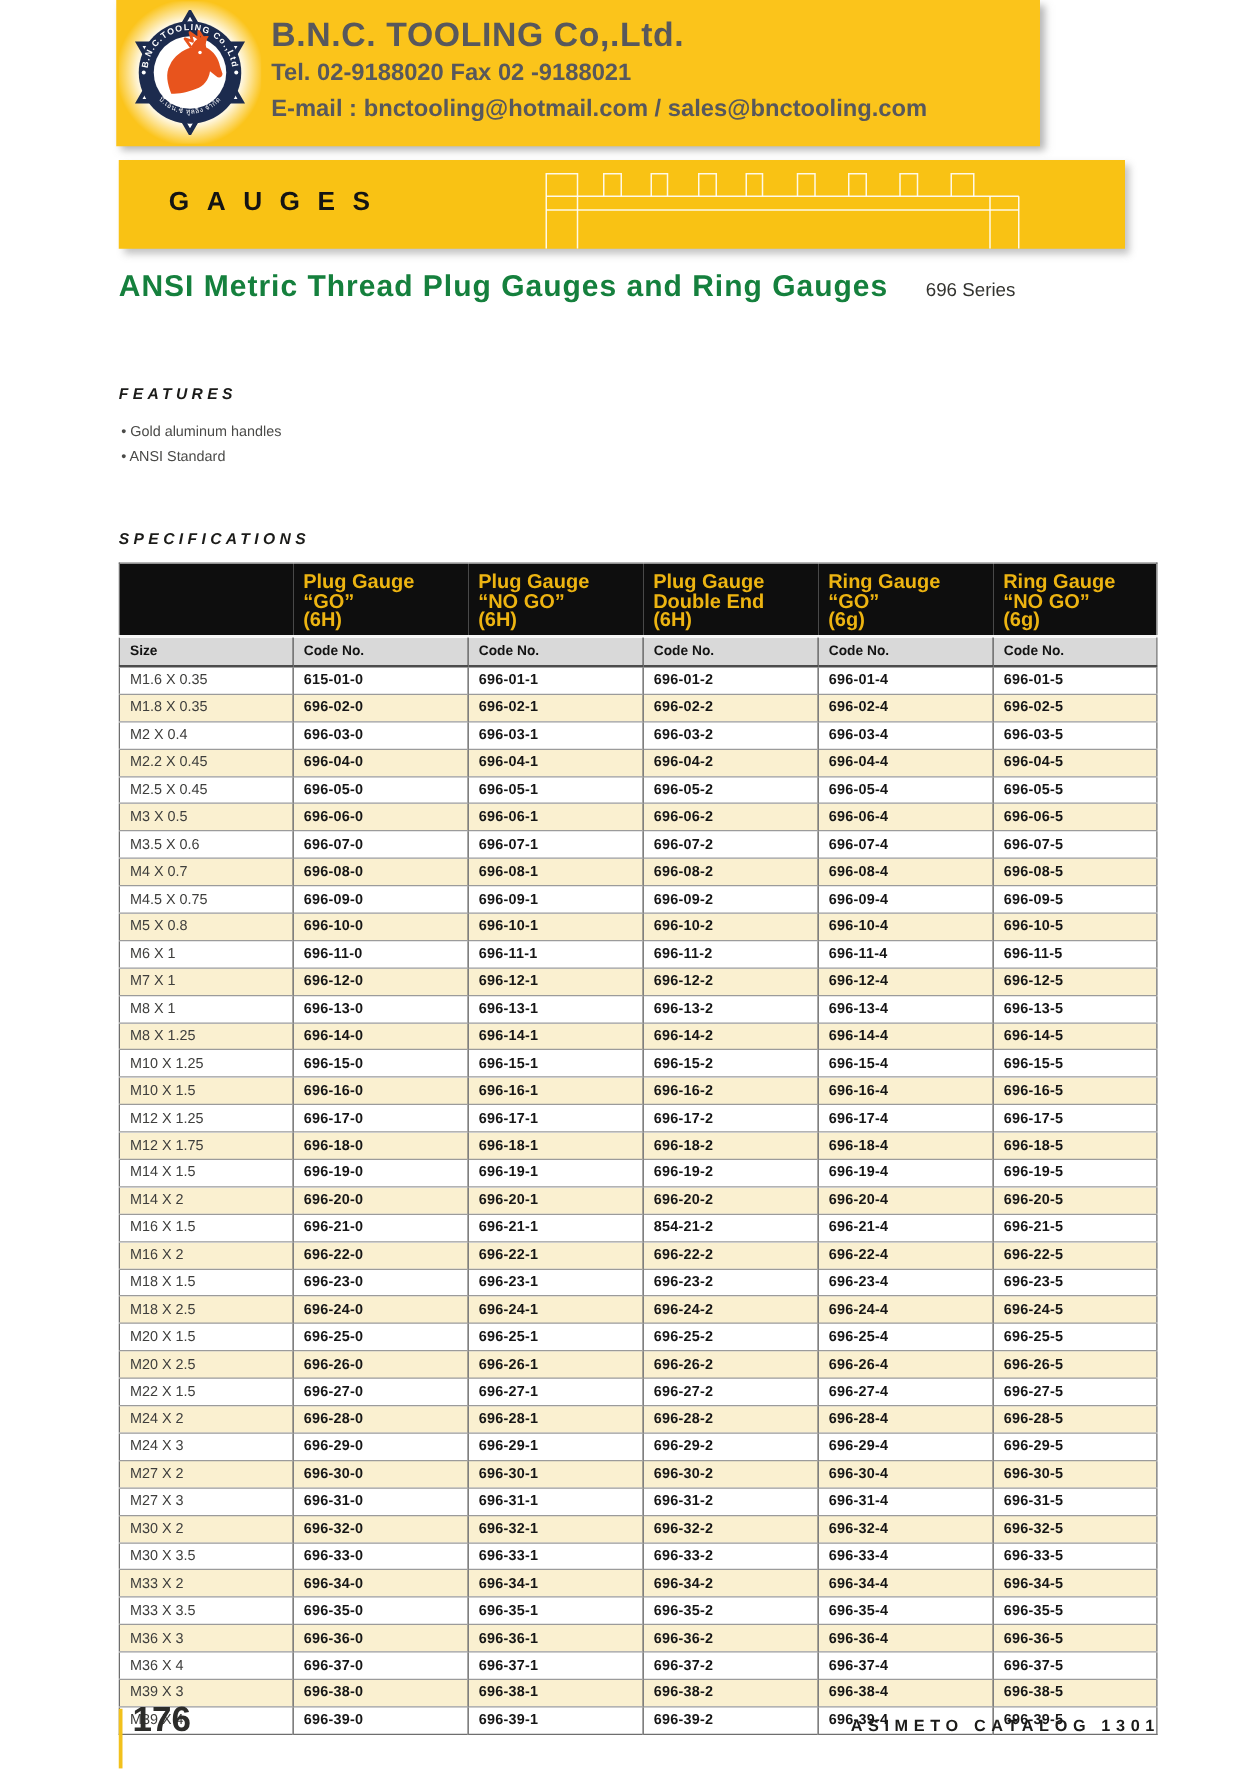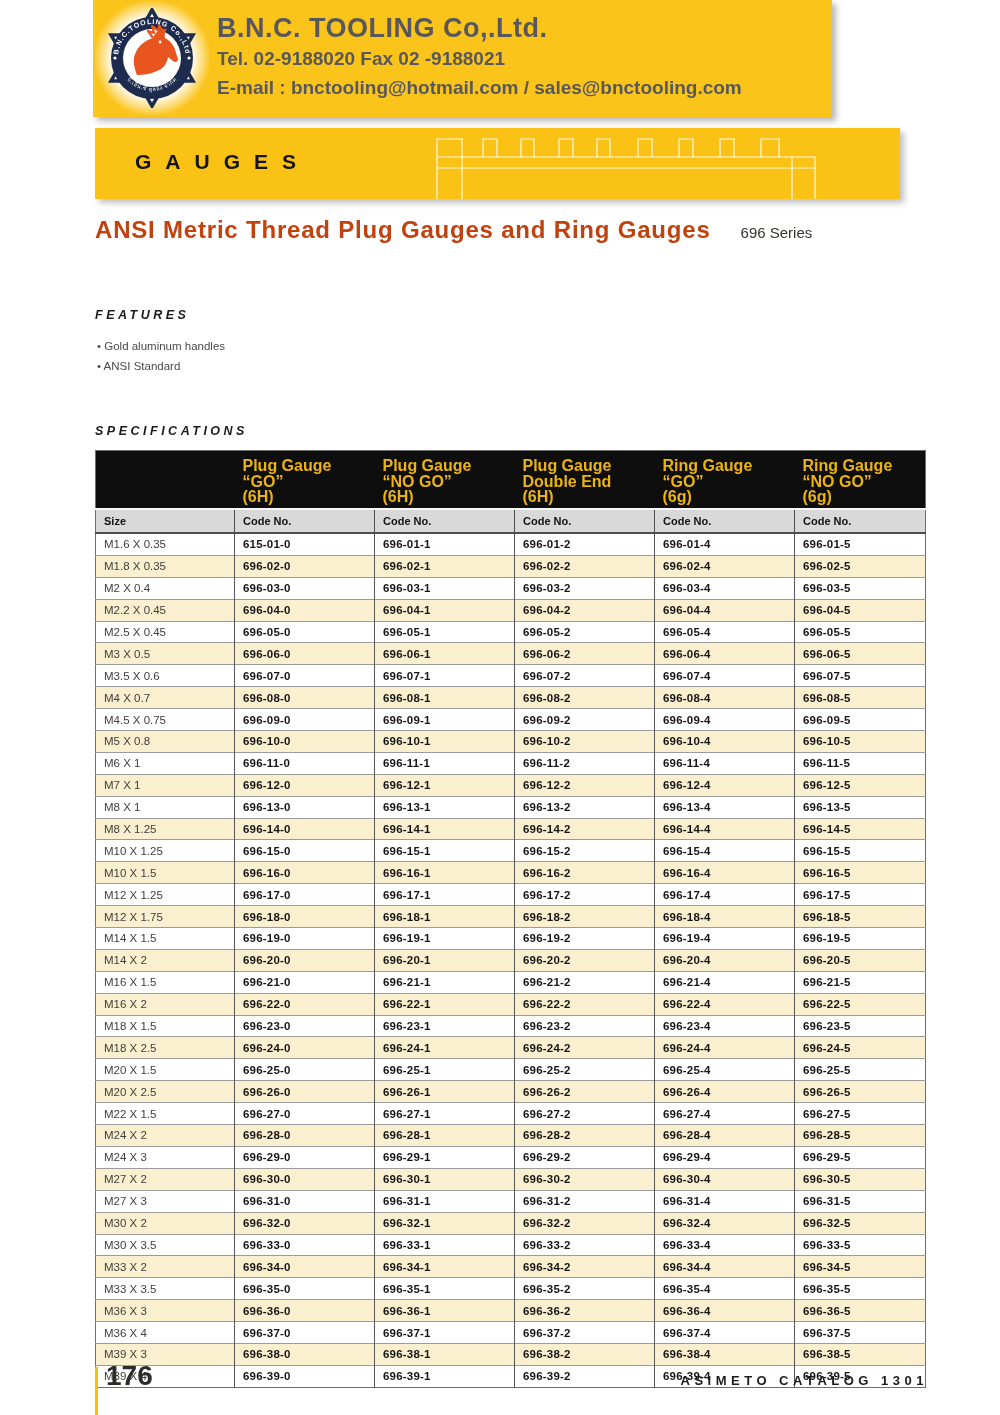--- a/index.html
+++ b/index.html
@@ -29,21 +29,21 @@
     background:#F9C214; box-shadow:4px 4px 6px rgba(120,120,120,.45);
   }
   .gauges-label {
     position:absolute; left:40px; top:22px; font-size:21px; font-weight:bold;
     letter-spacing:14px; color:#141414;
   }
   .gauge-drawing { position:absolute; left:335px; top:0; }
 
   
   .title-row { position:absolute; left:95px; top:216px; display:flex; align-items:baseline; }
-  .page-title { font-size:24px; font-weight:bold; letter-spacing:.8px; color:#c2410c; margin:0; }
+  .page-title { font-size:24px; font-weight:bold; letter-spacing:.8px; color:#15803d; margin:0; }
   .series-label { font-size:15px; color:#33332F; margin-left:30px; font-weight:normal; }
 
   
   .sec-heading { position:absolute; left:95px; font-size:12.5px; font-weight:bold; letter-spacing:3.5px; color:#1b1b19;font-style:italic; }
   .features-heading { top:308px; }
   .specs-heading { top:424px; }
   .features-list { position:absolute; left:97px; top:336px; margin:0; padding:0; list-style:none; }
   .features-list li { font-size:11.5px; color:#4A4A48; line-height:20px; }
   .features-list li::before { content:"• "; color:#4A4A48; }
 
@@ -345,21 +345,21 @@
           <td class="code">696-20-0</td>
           <td class="code">696-20-1</td>
           <td class="code">696-20-2</td>
           <td class="code">696-20-4</td>
           <td class="code">696-20-5</td>
         </tr>
         <tr>
           <td class="size">M16 X 1.5</td>
           <td class="code">696-21-0</td>
           <td class="code">696-21-1</td>
-          <td class="code">696-21-2</td>
+          <td class="code">854-21-2</td>
           <td class="code">696-21-4</td>
           <td class="code">696-21-5</td>
         </tr>
         <tr>
           <td class="size">M16 X 2</td>
           <td class="code">696-22-0</td>
           <td class="code">696-22-1</td>
           <td class="code">696-22-2</td>
           <td class="code">696-22-4</td>
           <td class="code">696-22-5</td>

